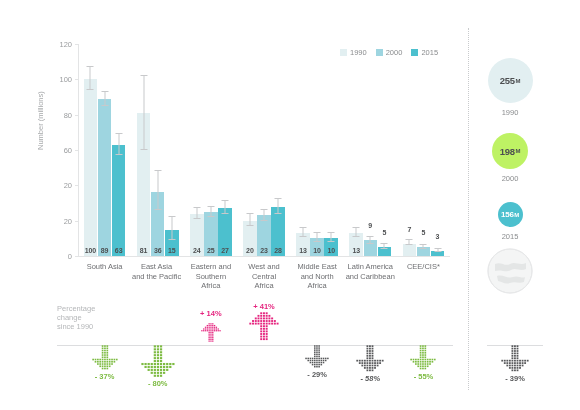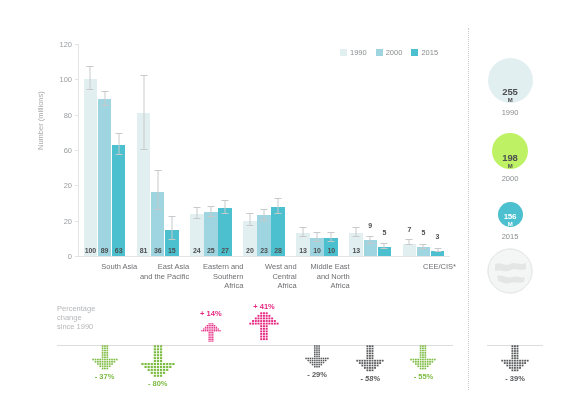--- a/index.html
+++ b/index.html
@@ -152,21 +152,21 @@
     background: #c8c9cb;
     transform: translateX(-50%);
   }
 
   .cat-label {
     position: absolute;
     top: 218px;
     font-size: 7.5px;
     line-height: 9.5px;
     color: #6d6e71;
-    text-align: right;
+    text-align: center;
     white-space: pre-line;
   }
 
   
   .pct-note {
     position: absolute;
     left: 57px;
     top: 304px;
     font-size: 7.5px;
     line-height: 9px;
@@ -207,24 +207,23 @@
     font-weight: bold;
     margin-top: -1px;
   }
 
   
   .circle {
     position: absolute;
     border-radius: 50%;
     display: flex;
     align-items: center;
-    justify-content: flex-end;
+    justify-content: center;
     font-weight: bold;
     letter-spacing: -0.2px;
-    flex-direction: column;
   }
   .circle .unit {
     font-size: 6px;
     font-weight: bold;
     margin-left: 0.5px;
     vertical-align: baseline;
   }
   .circle-year {
     position: absolute;
     width: 70px;
@@ -415,20 +414,22 @@
         <div class="err" style="left: 26.5714px; bottom: 12.3667px; height: 7.06667px;"></div>
         <div class="err-cap" style="left: 26.5714px; bottom: 12.3667px;"></div>
         <div class="err-cap" style="left: 26.5714px; bottom: 19.4333px;"></div>
         <div class="bar" style="left: 33.9214px; width: 13.5px; height: 8.83333px; background: rgb(76, 192, 206);">
           <span class="bar-value outside">5</span>
         </div>
         <div class="err" style="left: 40.6714px; bottom: 7.06667px; height: 5.3px;"></div>
         <div class="err-cap" style="left: 40.6714px; bottom: 7.06667px;"></div>
         <div class="err-cap" style="left: 40.6714px; bottom: 12.3667px;"></div>
       </div>
+      <div class="cat-label" style="left: 259.714px; width: 65.1429px;">Latin America
+and Caribbean</div>
       <div class="group" style="left: 318.857px; width: 53.1429px;">
         <div class="bar" style="left: 5.72143px; width: 13.5px; height: 12.3667px; background: rgb(226, 239, 241);">
           <span class="bar-value outside">7</span>
         </div>
         <div class="err" style="left: 12.4714px; bottom: 10.6px; height: 5.3px;"></div>
         <div class="err-cap" style="left: 12.4714px; bottom: 10.6px;"></div>
         <div class="err-cap" style="left: 12.4714px; bottom: 15.9px;"></div>
         <div class="bar" style="left: 19.8214px; width: 13.5px; height: 8.83333px; background: rgb(158, 213, 224);">
           <span class="bar-value outside">5</span>
         </div>

